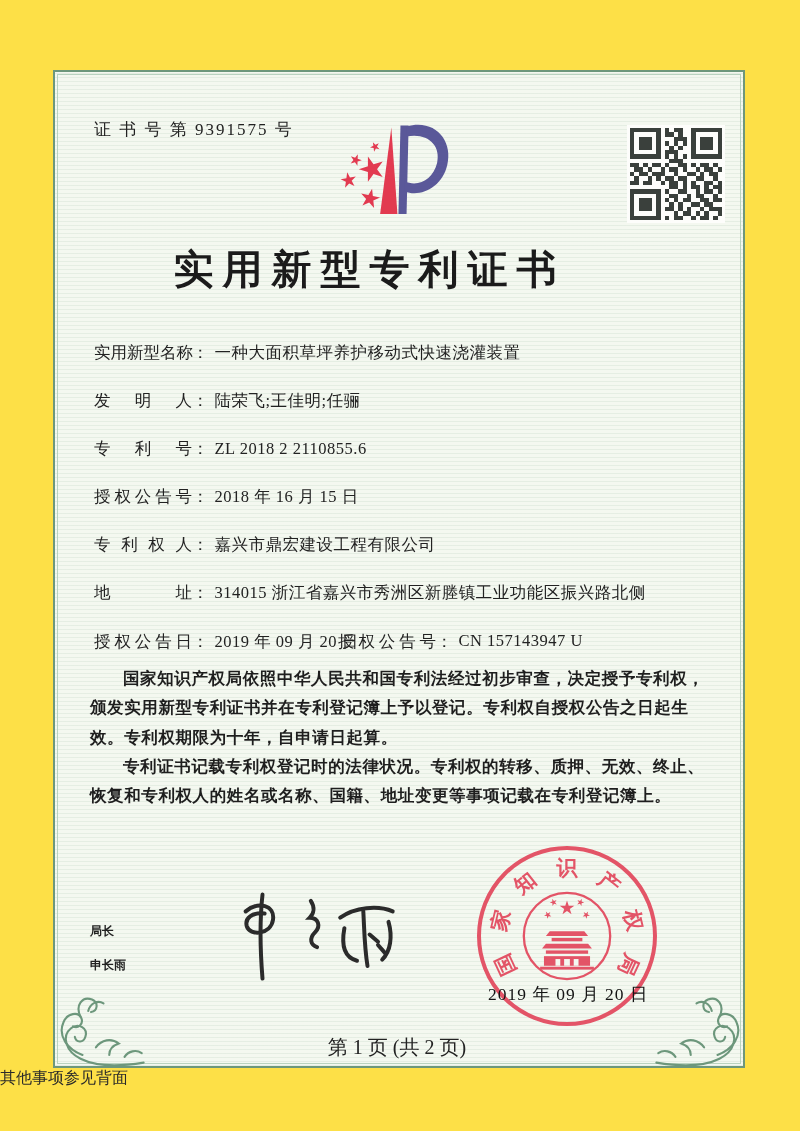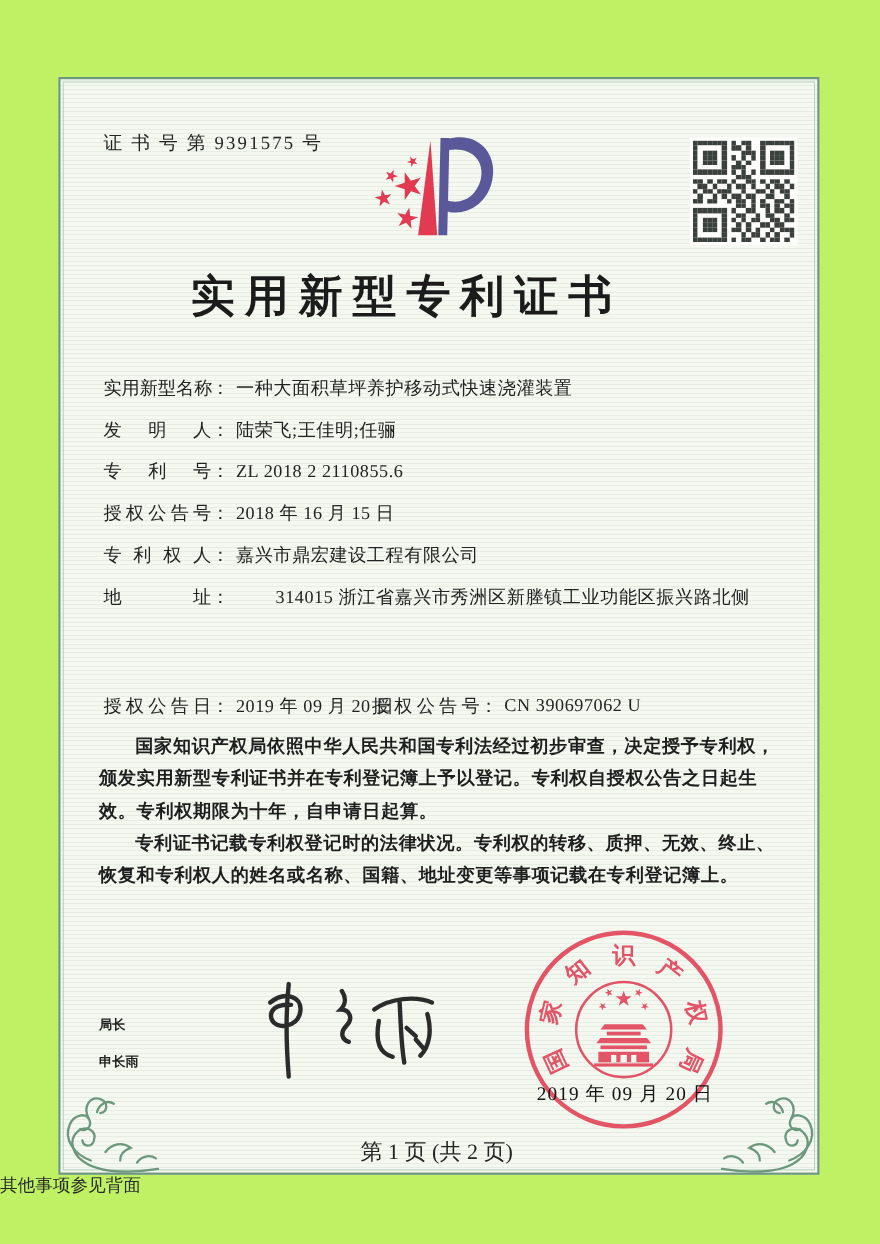--- a/index.html
+++ b/index.html
@@ -1,42 +1,42 @@
 <!DOCTYPE html>
 <html style="--frame-green: #6d977c; --frame-light: #b9d3c0; --bg-tint: #f4f8f0; --seal-red: #e2475c; --logo-red: #e23a50; --logo-purple: #5a5899; --qr-dark: #3a403c; --ink: #222222;"><head>
 <meta charset="utf-8">
 <style>
   html,body{margin:0;padding:0;background:#fff;}
-  .page{position:relative;width:800px;height:1131px;background:#bef264;overflow:hidden;
+  .page{position:relative;width:800px;height:1131px;background:#fde047;overflow:hidden;
         font-family:"Liberation Serif","DejaVu Serif",serif;color:var(--ink,#222);}
   
   .frame{position:absolute;left:53px;top:70px;width:688px;height:994px;
          border:2px solid var(--frame-green,#6d977c);
          background-color:var(--bg-tint,#f4f8f0);
          background-image:repeating-linear-gradient(0deg,rgba(140,175,150,.14) 0 1px,transparent 1px 4px);}
   .frame::after{content:"";position:absolute;inset:2px;border:1px solid var(--frame-light,#b9d3c0);}
   .corner-ornament{position:absolute;z-index:3;}
   .corner-ornament.right{transform:scaleX(-1);}
   
   .cert-no{position:absolute;left:94px;top:118px;font-size:17px;letter-spacing:2px;z-index:4;}
   .logo{position:absolute;left:333px;top:100px;z-index:4;}
   .qr{position:absolute;left:627px;top:125px;width:92px;height:92px;background:#fdfdfb;padding:3px;
       display:grid;grid-template-columns:repeat(21,1fr);grid-template-rows:repeat(21,1fr);z-index:4;}
   .qr i{display:block;}
   .qr i.on{background:var(--qr-dark,#3a403c);}
   .title{position:absolute;left:53px;top:242px;width:633px;text-align:center;
          font-size:40px;font-weight:bold;letter-spacing:9px;color:#1b1b1b;z-index:4;}
   
   .fields{position:absolute;left:94px;top:340px;width:620px;font-size:16.5px;z-index:4;}
-  .frow{line-height:26px;margin-bottom:12px;white-space:nowrap;}
+  .frow{line-height:26px;margin-bottom:22px;white-space:nowrap;}
   .frow.wrap{white-space:normal;margin-bottom:0;}
   .flabel{display:inline-block;width:98px;text-align:justify;text-align-last:justify;vertical-align:top;}
   .fcolon{display:inline-block;vertical-align:top;margin-right:6px;}
   .fvalue{display:inline-block;vertical-align:top;letter-spacing:.5px;}
-  .fvalue.addr{width:458px;margin-left:36px;}
+  .fvalue.addr{width:458px;}
   .grant-row{position:absolute;left:94px;top:631px;font-size:16.5px;white-space:nowrap;z-index:4;}
   .grant-col2{position:absolute;left:244px;top:0;}
   
   .paras{position:absolute;left:90px;top:664px;width:620px;font-size:16.5px;line-height:29.3px;
          letter-spacing:.6px;color:#1e1e1e;z-index:4;font-weight:bold;}
   .paras p{margin:0;text-indent:2em;}
   
   .signer{position:absolute;left:90px;top:914px;font-family:"Liberation Sans","DejaVu Sans",sans-serif;
           font-size:12px;font-weight:bold;line-height:34px;z-index:4;}
   .signature{position:absolute;left:210px;top:882px;z-index:4;}
@@ -562,21 +562,21 @@
       <span class="flabel">专利权人</span><span class="fcolon">：</span><span class="fvalue">嘉兴市鼎宏建设工程有限公司</span>
     </div>
     <div class="frow wrap">
       <span class="flabel">地址</span><span class="fcolon">：</span><span class="fvalue addr">314015 浙江省嘉兴市秀洲区新塍镇工业功能区振兴路北侧</span>
     </div>
   </div>
 
   <div class="grant-row">
     <span class="flabel">授权公告日</span><span class="fcolon">：</span><span class="fvalue">2019 年 09 月 20 日</span>
     <span class="grant-col2">
-      <span class="flabel">授权公告号</span><span class="fcolon">：</span><span class="fvalue">CN 390697062 U</span>
+      <span class="flabel">授权公告号</span><span class="fcolon">：</span><span class="fvalue">CN 157143947 U</span>
     </span>
   </div>
 
   <div class="paras">
     <p>国家知识产权局依照中华人民共和国专利法经过初步审查，决定授予专利权，颁发实用新型专利证书并在专利登记簿上予以登记。专利权自授权公告之日起生效。专利权期限为十年，自申请日起算。</p>
     <p>专利证书记载专利权登记时的法律状况。专利权的转移、质押、无效、终止、恢复和专利权人的姓名或名称、国籍、地址变更等事项记载在专利登记簿上。</p>
   </div>
 
   <div class="signer">
     <div>局长</div>

